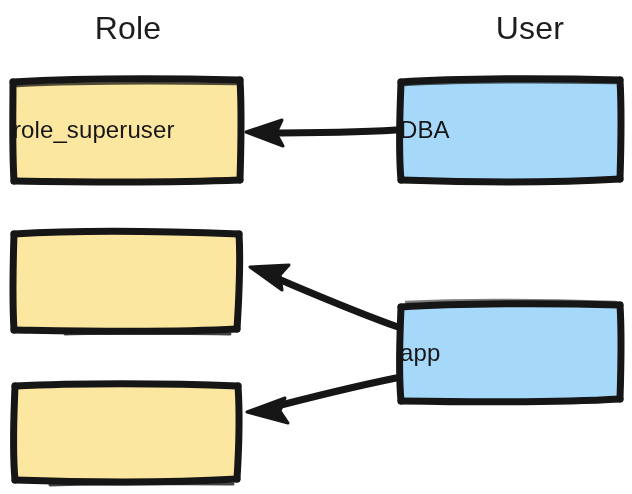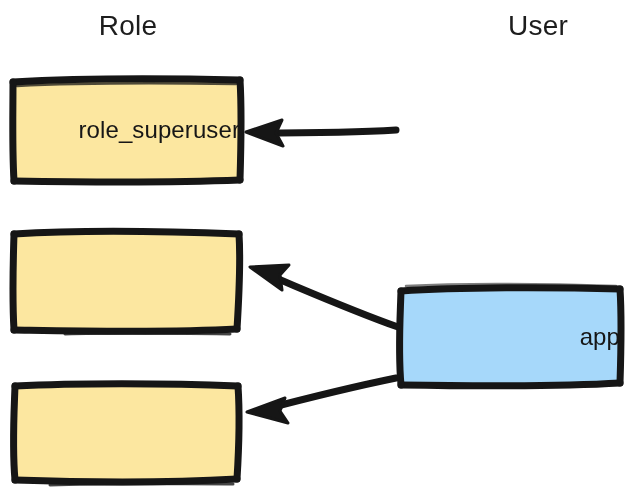--- a/index.html
+++ b/index.html
@@ -12,36 +12,36 @@
   }
   #canvas {
     position: relative;
     width: 632px;
     height: 494px;
     background: #ffffff;
     overflow: hidden;
   }
   .col-header {
     position: absolute;
-    font-size: 28px;
+    font-size: 32px;
     font-weight: 400;
     color: #1d1d1d;
     letter-spacing: 0.2px;
     text-align: center;
     white-space: nowrap;
   }
   #header-role  { left: 48px;  top: 10px; width: 160px; }
-  #header-user  { left: 408px; top: 10px; width: 160px; text-align: right; }
+  #header-user  { left: 450px; top: 10px; width: 160px; }
 
   .node {
     position: absolute;
     box-sizing: border-box;
     display: flex;
     align-items: center;
-    justify-content: flex-end;
+    justify-content: flex-start;
   }
   .node-label {
     position: relative;
     z-index: 3;
     font-size: 24px;
     color: #161616;
     white-space: nowrap;
     letter-spacing: 0.1px;
   }
   .node .sketch {
@@ -99,22 +99,33 @@
     <svg class="sketch" viewBox="0 0 243 113" preserveAspectRatio="none">
       <path d="M11,8 L233,9 L232,101 L10,104 Z" fill="#FCE7A0" stroke="none"></path>
       <path d="M10,9 C70,6 160,6 233,9" fill="none" stroke="#161616" stroke-width="7" stroke-linecap="round"></path>
       <path d="M233,9 C235,38 234,70 232,102" fill="none" stroke="#161616" stroke-width="7" stroke-linecap="round"></path>
       <path d="M232,102 C160,106 70,105 10,103" fill="none" stroke="#161616" stroke-width="7" stroke-linecap="round"></path>
       <path d="M10,103 C7,70 9,38 10,9" fill="none" stroke="#161616" stroke-width="7" stroke-linecap="round"></path>
       <path d="M45,108 C100,106 165,107 228,107" fill="none" stroke="#161616" stroke-width="3" stroke-linecap="round" opacity="0.8"></path>
     </svg>
   </div>
 
+  <div class="node" id="node-dba" style="left:400px; top:80px; width:220px; height:100px;">
+    <svg class="sketch" viewBox="0 0 236 116" preserveAspectRatio="none">
+      <path d="M10,9 L227,7 L228,107 L9,108 Z" fill="#A6D8FA" stroke="none"></path>
+      <path d="M9,10 C65,6 160,6 228,8" fill="none" stroke="#161616" stroke-width="7" stroke-linecap="round"></path>
+      <path d="M228,8 C230,42 229,75 228,107" fill="none" stroke="#161616" stroke-width="7" stroke-linecap="round"></path>
+      <path d="M228,107 C160,111 70,110 9,108" fill="none" stroke="#161616" stroke-width="7" stroke-linecap="round"></path>
+      <path d="M9,108 C6,74 8,42 9,10" fill="none" stroke="#161616" stroke-width="7" stroke-linecap="round"></path>
+      <path d="M13,13 C70,10 160,10 224,11" fill="none" stroke="#161616" stroke-width="2.5" stroke-linecap="round" opacity="0.7"></path>
+    </svg>
+    <span class="node-label">DBA</span>
+  </div>
 
-  <div class="node" id="node-app" style="left:400px; top:288px; width:220px; height:98px;">
+  <div class="node" id="node-app" style="left:400px; top:304px; width:220px; height:98px;">
     <svg class="sketch" viewBox="0 0 236 114" preserveAspectRatio="none">
       <path d="M10,10 L228,8 L228,102 L9,105 Z" fill="#A6D8FA" stroke="none"></path>
       <path d="M9,11 C65,7 160,7 228,9" fill="none" stroke="#161616" stroke-width="7" stroke-linecap="round"></path>
       <path d="M228,9 C230,40 229,72 228,103" fill="none" stroke="#161616" stroke-width="7" stroke-linecap="round"></path>
       <path d="M228,103 C160,107 70,106 9,105" fill="none" stroke="#161616" stroke-width="7" stroke-linecap="round"></path>
       <path d="M9,105 C6,72 8,42 9,11" fill="none" stroke="#161616" stroke-width="7" stroke-linecap="round"></path>
       <path d="M14,6 C70,3 160,4 224,6" fill="none" stroke="#161616" stroke-width="2.5" stroke-linecap="round" opacity="0.55"></path>
     </svg>
     <span class="node-label">app</span>
   </div>

